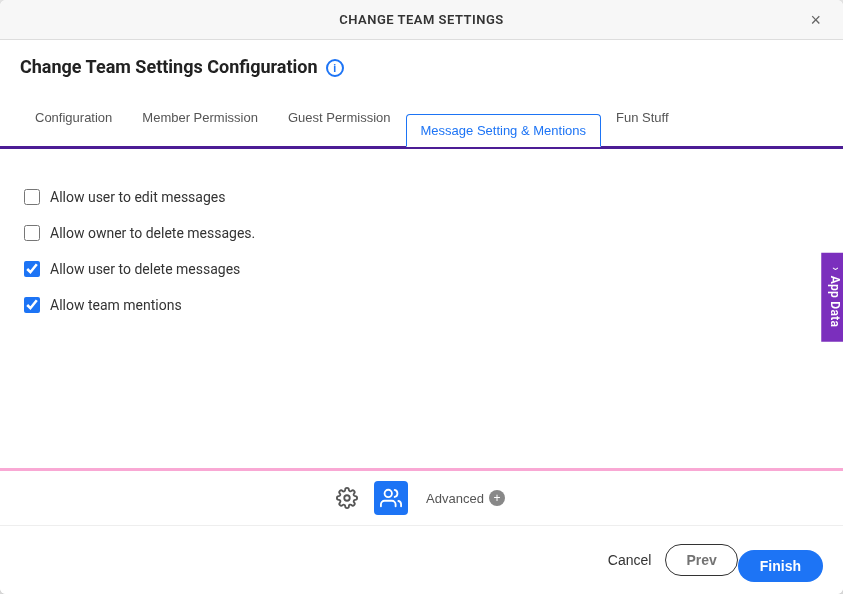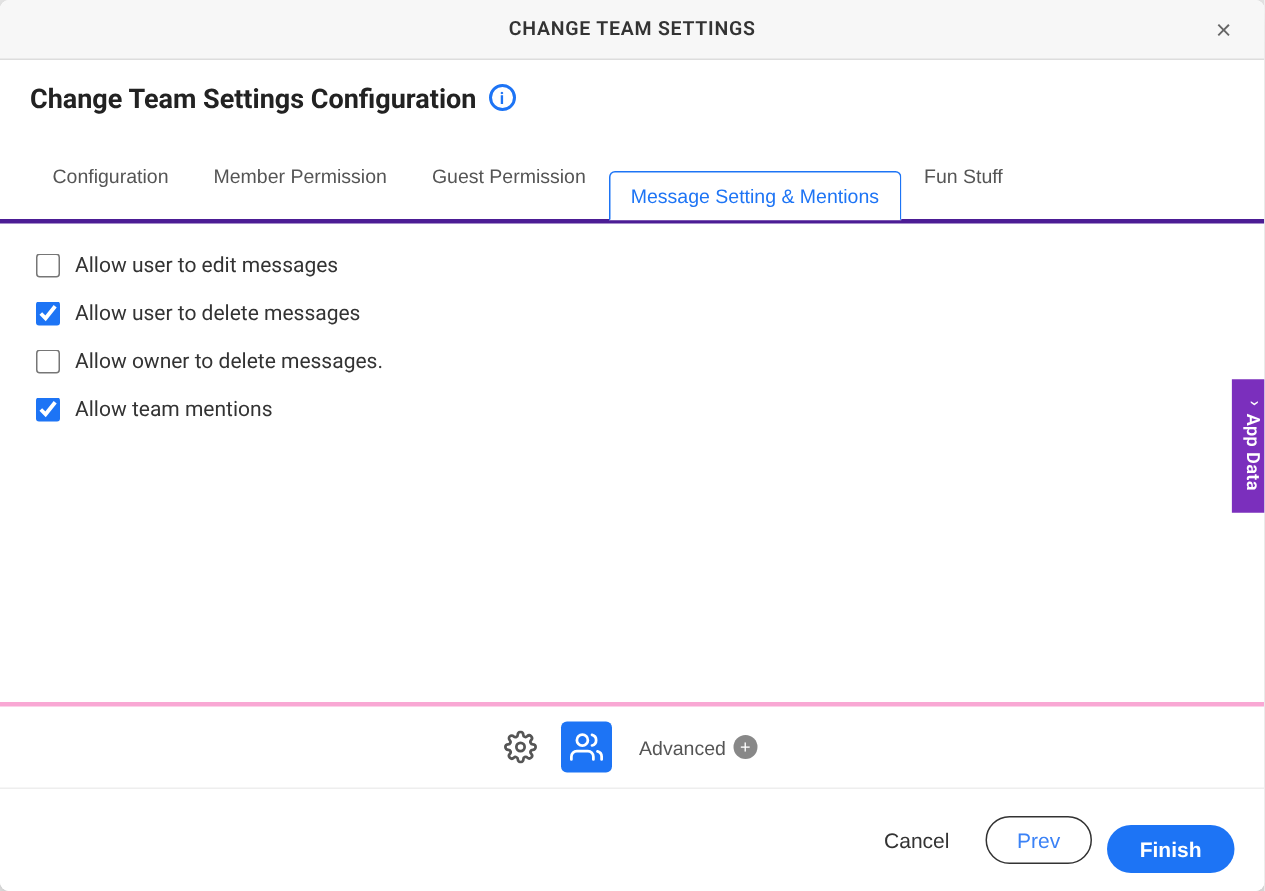--- a/index.html
+++ b/index.html
@@ -70,21 +70,21 @@
       flex: 1;
       display: flex;
       flex-direction: column;
       overflow: hidden;
     }
 
     
     .page-title-bar {
       padding: 16px 20px 10px;
       display: flex;
-      align-items: flex-start;
+      align-items: flex-end;
       gap: 8px;
       flex-shrink: 0;
     }
     .page-title {
       font-size: 18px;
       font-weight: 700;
       color: #222;
     }
     .info-icon {
       width: 18px;
@@ -134,20 +134,21 @@
       flex: 1;
       padding: 20px 24px;
       overflow-y: auto;
     }
 
     .checkbox-item {
       display: flex;
       align-items: center;
       gap: 10px;
       margin-bottom: 16px;
+      margin-top: 20px;
     }
     .checkbox-item input[type="checkbox"] {
       width: 16px;
       height: 16px;
       accent-color: #1d74f5;
       cursor: pointer;
       flex-shrink: 0;
     }
     .checkbox-label {
       font-size: 14px;
@@ -206,41 +207,40 @@
       line-height: 1;
     }
 
     
     .modal-footer {
       border-top: 1px solid #eee;
       padding: 12px 20px;
       display: flex;
       align-items: center;
       justify-content: flex-end;
-      gap: 10px;
       flex-shrink: 0;
       background: #fff;
     }
     .btn-cancel {
       background: none;
       border: none;
       cursor: pointer;
       font-size: 14px;
       color: #333;
       padding: 8px 14px;
     }
     .btn-prev {
       background: #fff;
       border: 1.5px solid #333;
       border-radius: 20px;
       padding: 7px 20px;
       font-size: 14px;
       cursor: pointer;
-      color: #3b82f6;
-      font-weight: 400;
+      color: #737373;
+      font-weight: 700;
     }
     .btn-finish {
       background: #1d74f5;
       border: none;
       border-radius: 20px;
       padding: 8px 22px;
       font-size: 14px;
       cursor: pointer;
       color: #fff;
       font-weight: 600;
@@ -295,27 +295,27 @@
       </div>
 
       <div class="content-area">
 
         <div class="checkbox-item">
           <input type="checkbox" id="allow-edit" style="">
           <label class="checkbox-label" for="allow-edit">Allow user to edit messages</label>
         </div>
 
         <div class="checkbox-item">
+          <input type="checkbox" id="allow-delete-owner" style="">
+          <label class="checkbox-label" for="allow-delete-owner">Allow owner to delete messages.</label>
+        </div>
+
+        <div class="checkbox-item">
           <input type="checkbox" id="allow-delete-user" checked="" style="">
           <label class="checkbox-label" for="allow-delete-user">Allow user to delete messages</label>
-        </div>
-
-        <div class="checkbox-item">
-          <input type="checkbox" id="allow-delete-owner" style="">
-          <label class="checkbox-label" for="allow-delete-owner">Allow owner to delete messages.</label>
         </div>
 
         <div class="checkbox-item">
           <input type="checkbox" id="allow-team-mentions" checked="" style="">
           <label class="checkbox-label" for="allow-team-mentions">Allow team mentions</label>
         </div>
 
 
       </div>
 

